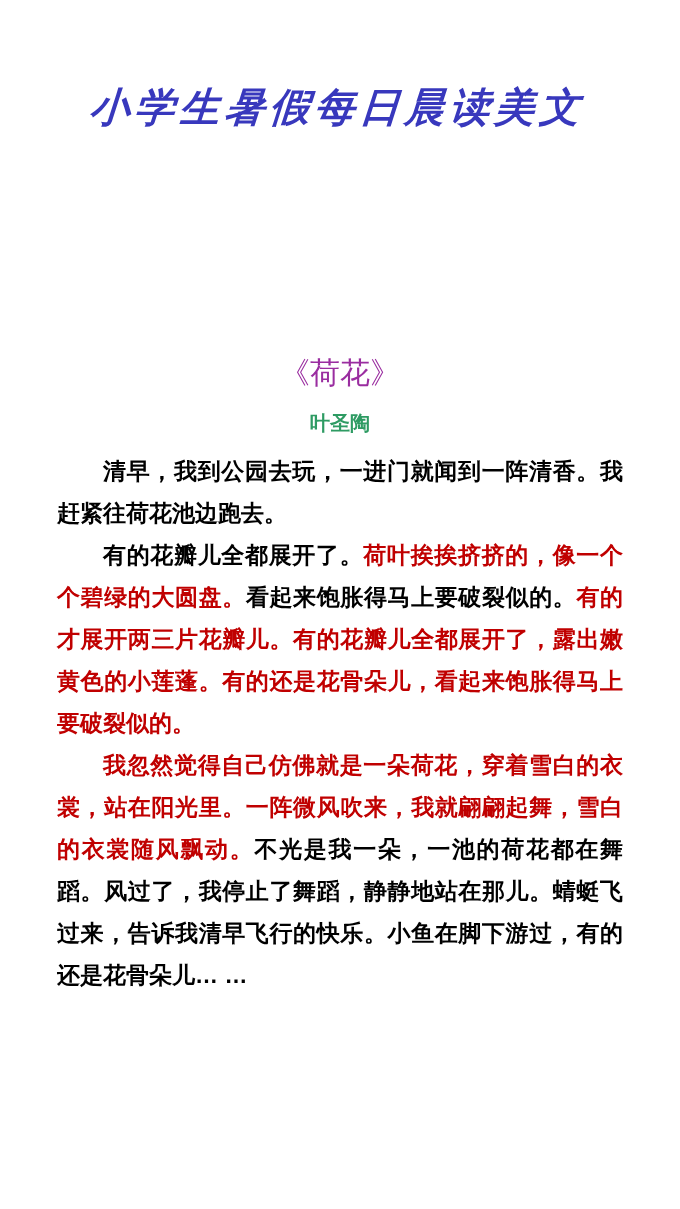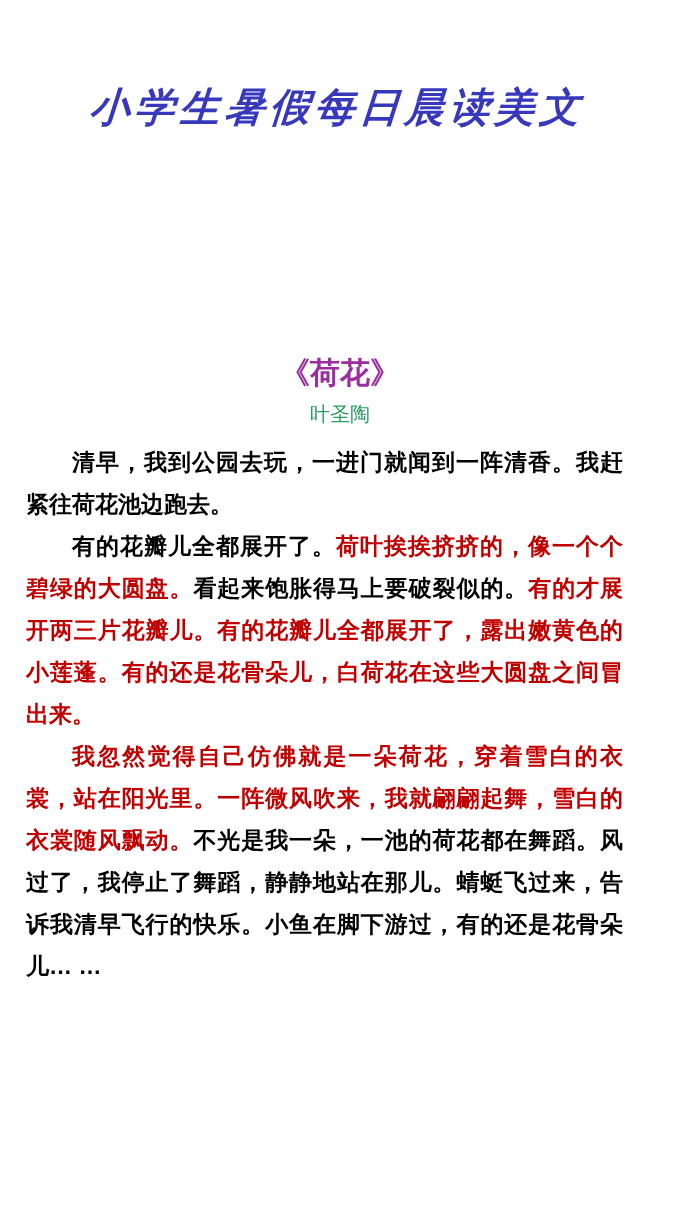--- a/index.html
+++ b/index.html
@@ -21,36 +21,36 @@
     text-align: center;
     font-size: 40px;
     font-weight: 700;
     font-style: italic;
     letter-spacing: 5px;
     color: #3838bd;
     font-family: "DejaVu Serif", serif;
     transform: skewX(-4deg);
   }
   .article-title {
-    margin: 7px;
+    margin: 16px;
     margin-top: 218px;
     text-align: center;
     font-size: 30px;
-    font-weight: 700;
+    font-weight: 400;
     color: #9a2da0;
   }
   .article-author {
     margin-top: 7px;
     text-align: center;
     font-size: 20px;
-    font-weight: 400;
+    font-weight: 700;
     color: #2e9b63;
   }
   .article-body {
-    margin: 13px 57px 0 26px;
+    margin: 13px 57px 0 57px;
     font-size: 23px;
     font-weight: 600;
     line-height: 42px;
     color: #000000;
     text-align: justify;
   }
   .article-body p {
     margin: 0;
     text-indent: 2em;
   }
@@ -62,16 +62,16 @@
 
 <div class="page">
   <h1 class="header-title">小学生暑假每日晨读美文</h1>
 
   <h2 class="article-title">《荷花》</h2>
 
   <div class="article-author">叶圣陶</div>
 
   <div class="article-body" id="article-body">
       <p><span class="seg-black">清早，我到公园去玩，一进门就闻到一阵清香。我赶紧往荷花池边跑去。</span></p>
-      <p><span class="seg-black">有的花瓣儿全都展开了。</span><span class="seg-red">荷叶挨挨挤挤的，像一个个碧绿的大圆盘。</span><span class="seg-black">看起来饱胀得马上要破裂似的。</span><span class="seg-red">有的才展开两三片花瓣儿。有的花瓣儿全都展开了，露出嫩黄色的小莲蓬。有的还是花骨朵儿，白荷花在这些大圆盘之间冒出来。</span></p>
+      <p><span class="seg-black">有的花瓣儿全都展开了。</span><span class="seg-red">荷叶挨挨挤挤的，像一个个碧绿的大圆盘。</span><span class="seg-black">看起来饱胀得马上要破裂似的。</span><span class="seg-red">有的才展开两三片花瓣儿。有的花瓣儿全都展开了，露出嫩黄色的小莲蓬。有的还是花骨朵儿，看起来饱胀得马上要破裂似的。</span></p>
       <p><span class="seg-red">我忽然觉得自己仿佛就是一朵荷花，穿着雪白的衣裳，站在阳光里。一阵微风吹来，我就翩翩起舞，雪白的衣裳随风飘动。</span><span class="seg-black">不光是我一朵，一池的荷花都在舞蹈。风过了，我停止了舞蹈，静静地站在那儿。蜻蜓飞过来，告诉我清早飞行的快乐。小鱼在脚下游过，有的还是花骨朵儿… …</span></p>
     </div>
 </div>
 
 </body></html>

